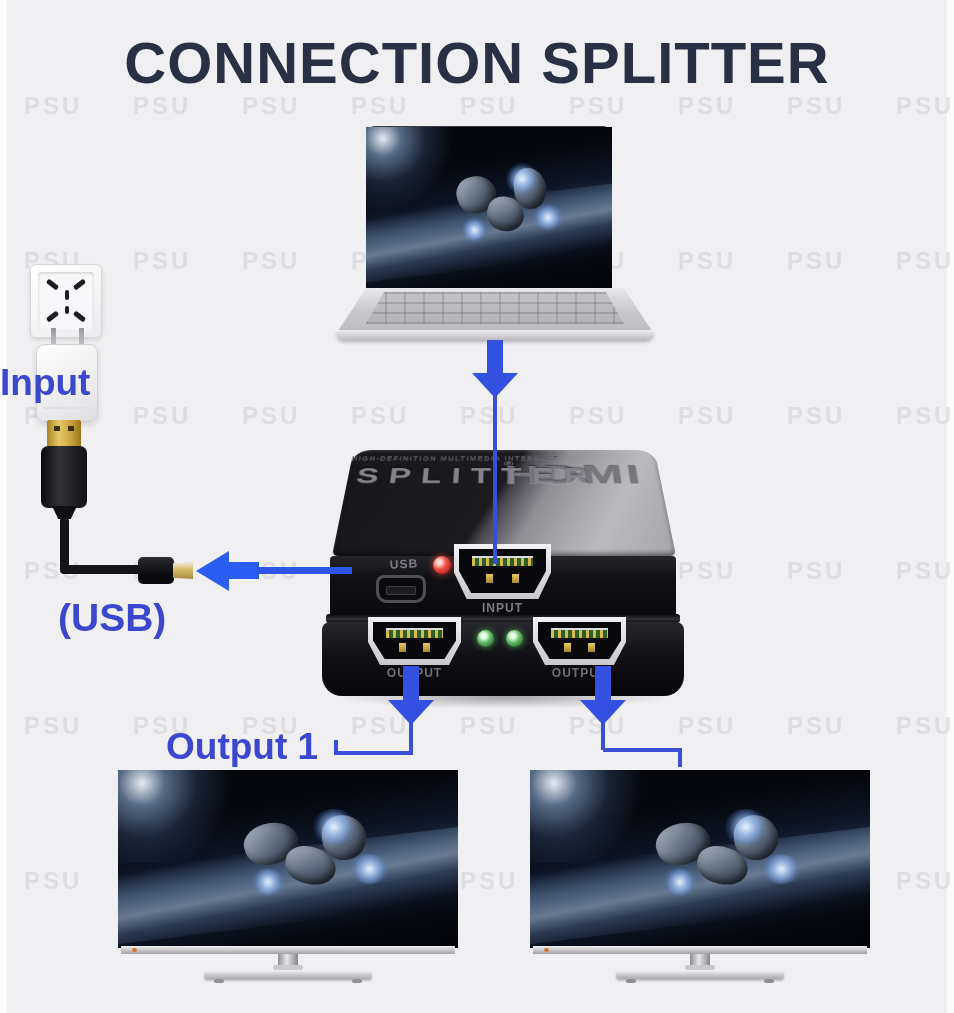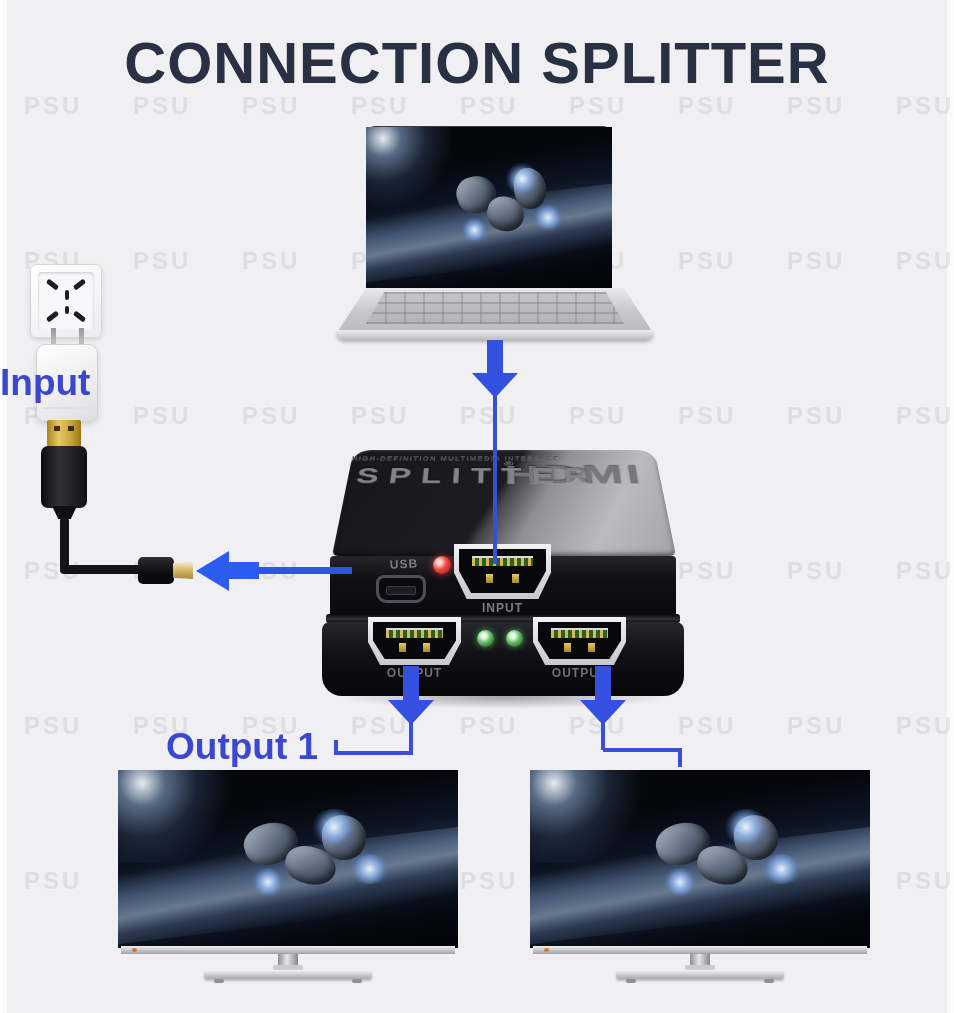--- a/index.html
+++ b/index.html
@@ -306,20 +306,21 @@
   <div class="usb-body"></div>
   <div class="usb-taper"></div>
   <div class="cable-v"></div>
   <div class="cable-h"></div>
   <div class="micro-body"></div>
   <div class="micro-tip"></div>
 
   <div class="usb-head"></div>
   <div class="usb-shaft"></div>
   <div class="usb-line"></div>
+  <div class="lbl lbl-usb">(USB)</div>
 
   <div class="sp-shadow"></div>
   <div class="sp-top">
     <div class="sp-brand">
       <span class="hdmi-logo">
           <span>HDMI</span>
           <span class="logo-mark">®</span>
         </span>
       <span class="hdmi-sub">HIGH-DEFINITION MULTIMEDIA INTERFACE</span>
       <span class="sp-name">SPLITTER</span>

